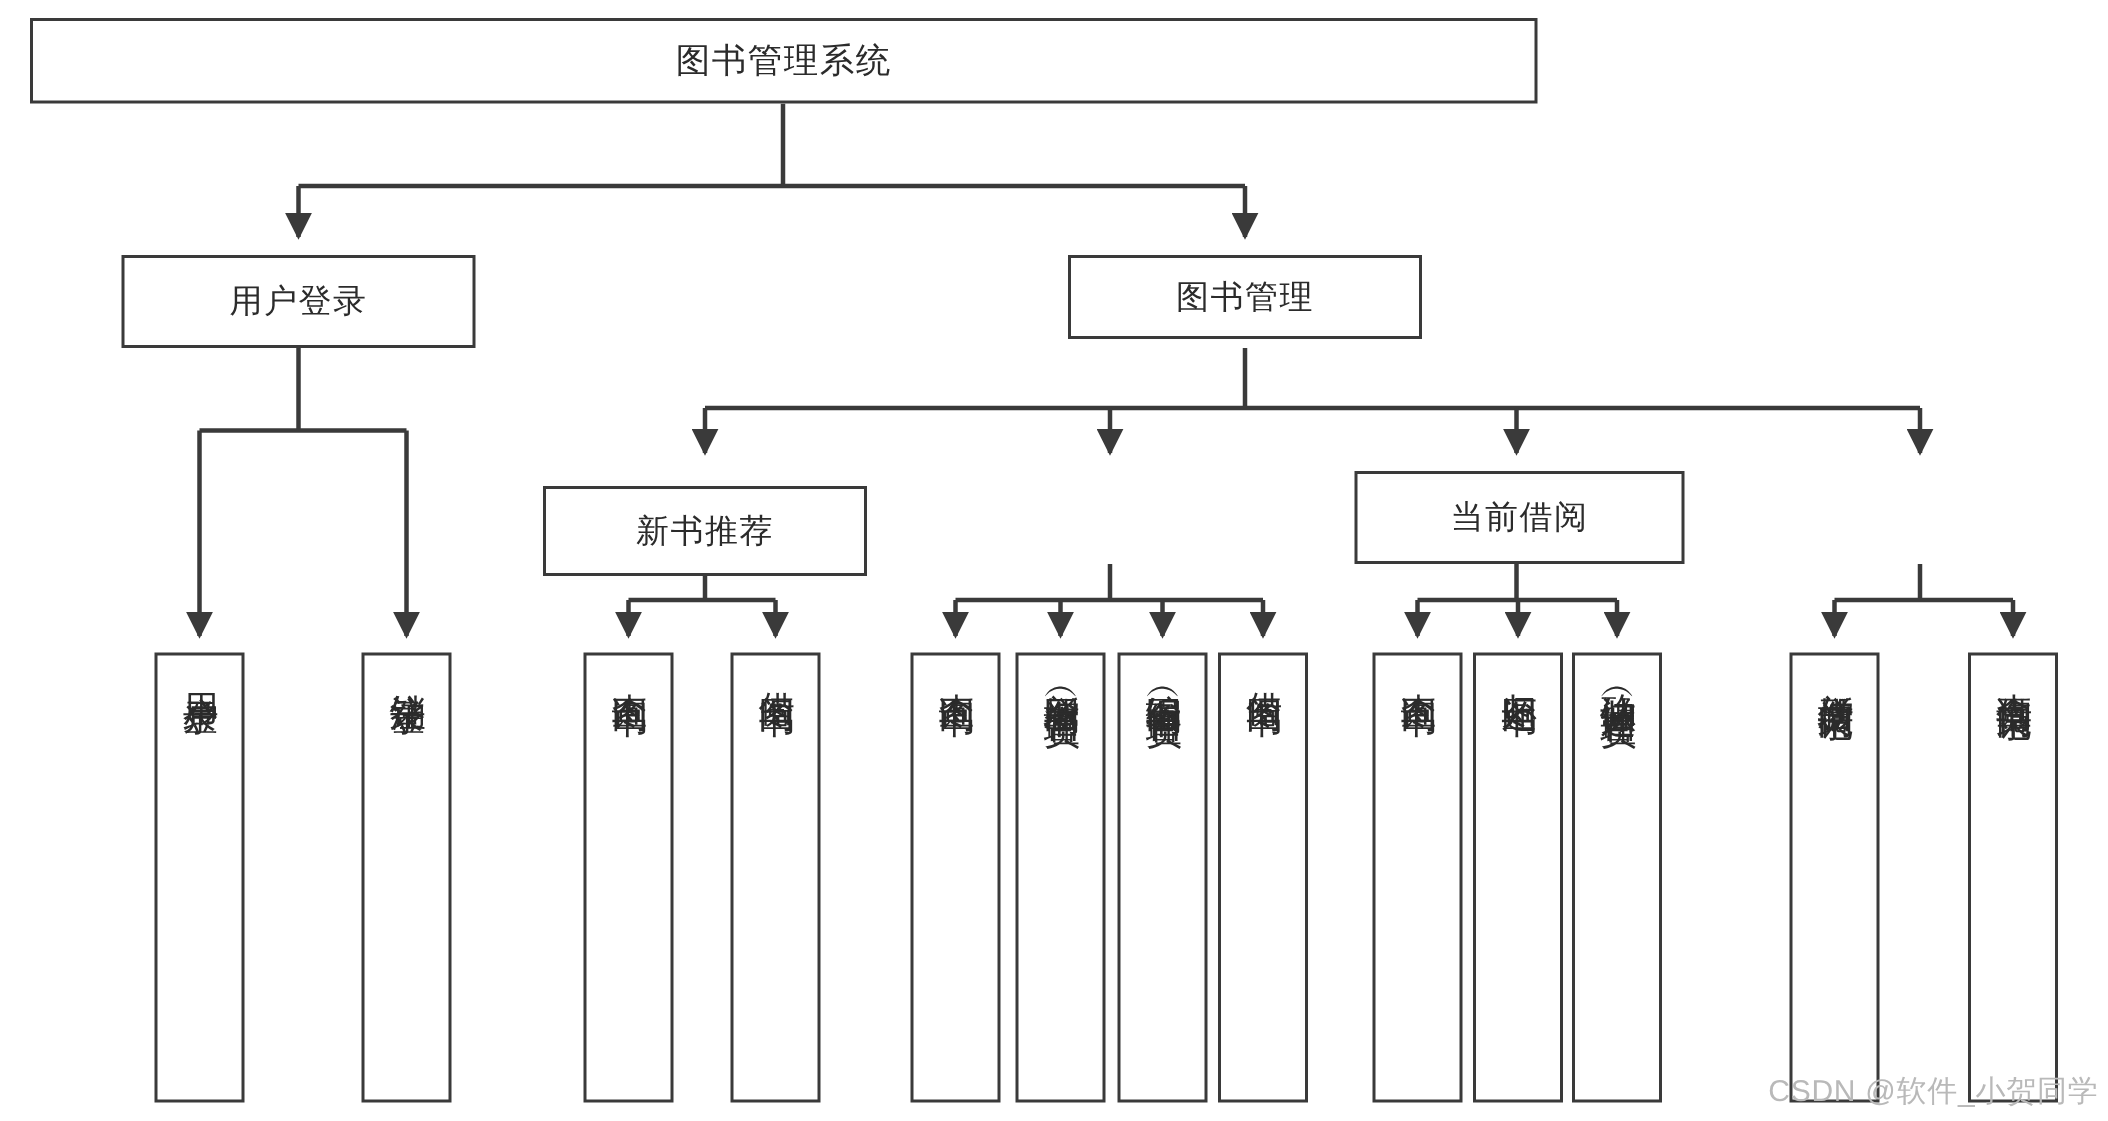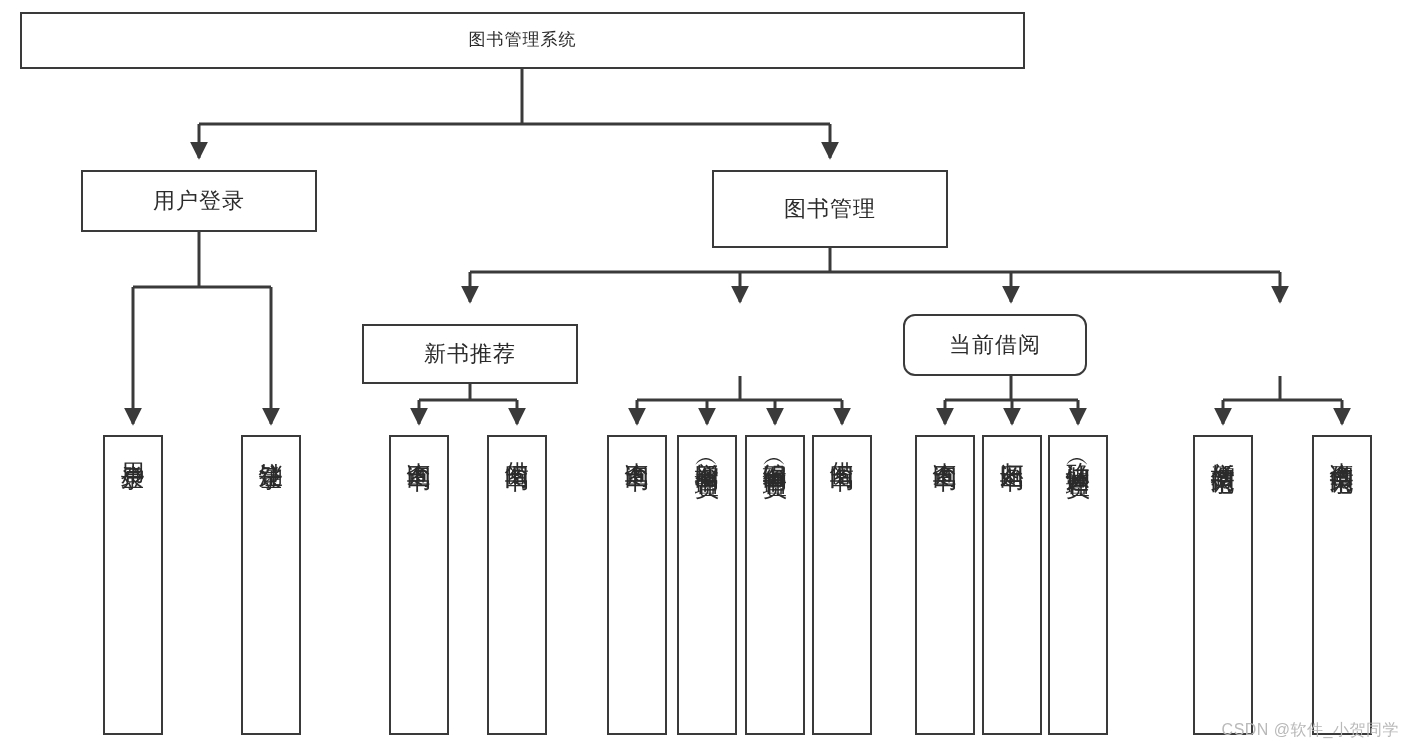--- a/index.html
+++ b/index.html
@@ -48,26 +48,26 @@
     padding-top: 6px;
   }
   .v-node .node-label {
     writing-mode: vertical-rl;
     text-orientation: upright;
     font-size: 24px;
     line-height: 1.15;
     letter-spacing: 2px;
     white-space: nowrap;
   }
-  .root-node .node-label { font-size: 17px; }
+  .root-node .node-label { font-size: 23px; }
   .watermark {
     position: absolute;
     right: 6px;
     bottom: 6px;
-    font-size: 16px;
+    font-size: 20px;
     color: #b9b9b9;
     white-space: nowrap;
     letter-spacing: 0.5px;
   }
 </style>
 </head>
 <body>
 
 <div id="canvas">
 
@@ -121,28 +121,28 @@
     </g>
   </svg>
 
   <div class="node h-node root-node" style="left:20px; top:12px; width:1005px; height:57px;">
     <span class="node-label">图书管理系统</span>
   </div>
 
   <div class="node h-node" style="left:81px; top:170px; width:236px; height:62px;">
     <span class="node-label">用户登录</span>
   </div>
-  <div class="node h-node" style="left:712px; top:170px; width:236px; height:78px;">
+  <div class="node h-node" style="left:712px; top:170px; width:236px; height:56px;">
     <span class="node-label">图书管理</span>
   </div>
 
   <div class="node h-node" style="left:362px; top:324px; width:216px; height:60px;font-family:Liberation Serif, serif;">
     <span class="node-label">新书推荐</span>
   </div>
-  <div class="node h-node" style="left:903px; top:314px; width:184px; height:62px;border-radius:12px;">
+  <div class="node h-node" style="left:903px; top:314px; width:220px; height:62px;">
     <span class="node-label">当前借阅</span>
   </div>
 
   <div class="node v-node" style="left:103px; top:435px; width:60px; height:300px;">
     <span class="node-label">用户登录</span>
   </div>
   <div class="node v-node" style="left:241px; top:435px; width:60px; height:300px;">
     <span class="node-label">注销登录</span>
   </div>
   <div class="node v-node" style="left:389px; top:435px; width:60px; height:300px;">

